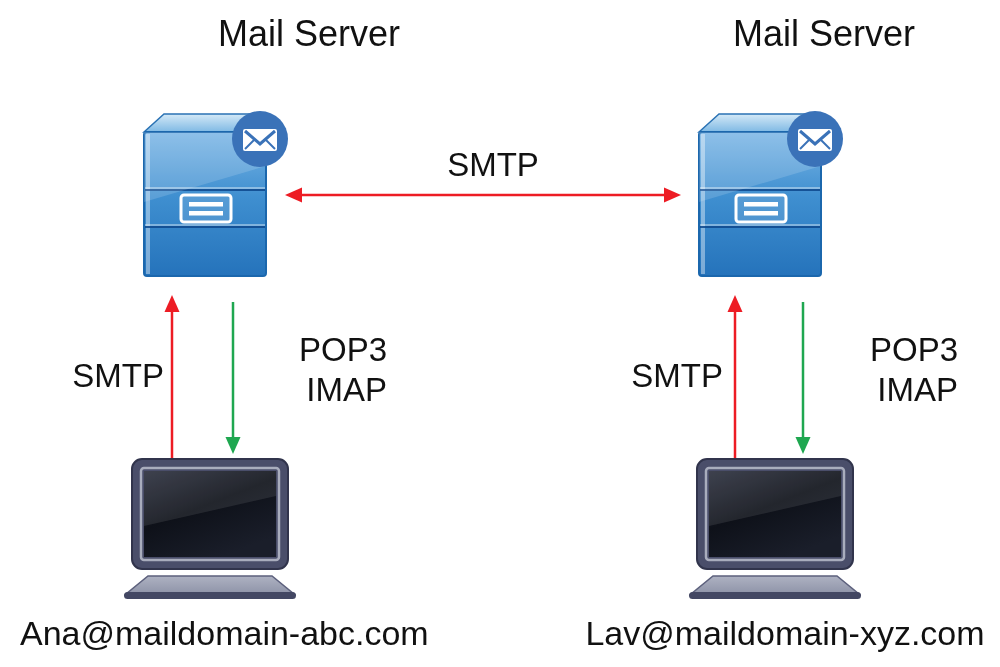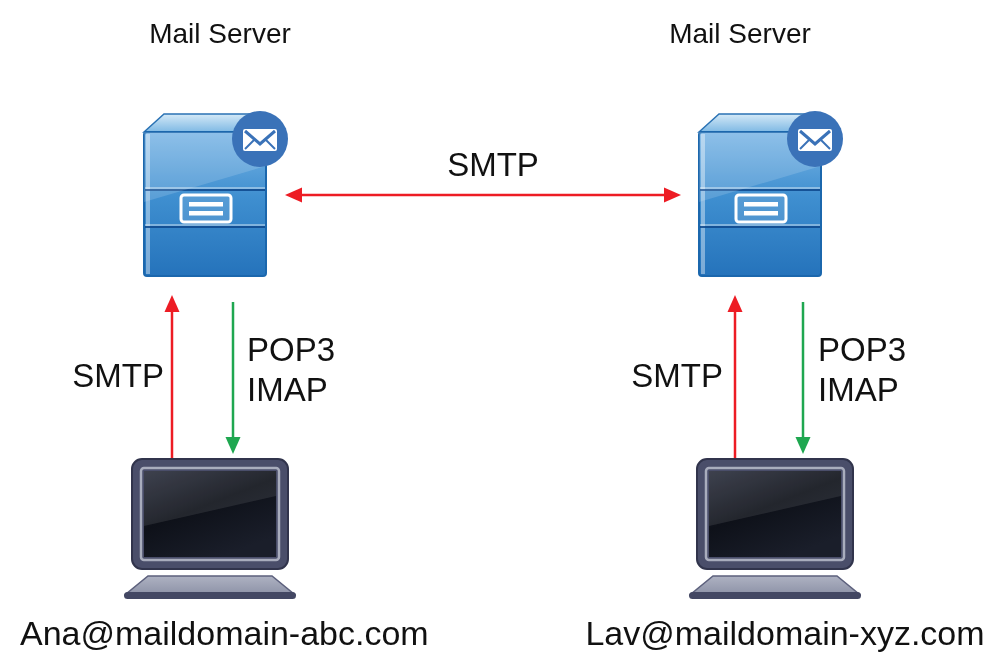--- a/index.html
+++ b/index.html
@@ -10,24 +10,23 @@
   }
   .canvas {
     position: relative;
     width: 1000px;
     height: 667px;
     background: #ffffff;
     overflow: hidden;
     color: #111111;
   }
   .abs { position: absolute; }
-  .label { color: #111111; }
+  .label { color: #111111; text-align: right; }
   .server-title {
-    text-align: center;
-    font-size: 28px;
+    font-size: 36px;
     line-height: 35px;
     white-space: nowrap;
   }
   .link-label {
     text-align: center;
     font-size: 33px;
     white-space: nowrap;
   }
   .proto-label {
     font-size: 33px;

